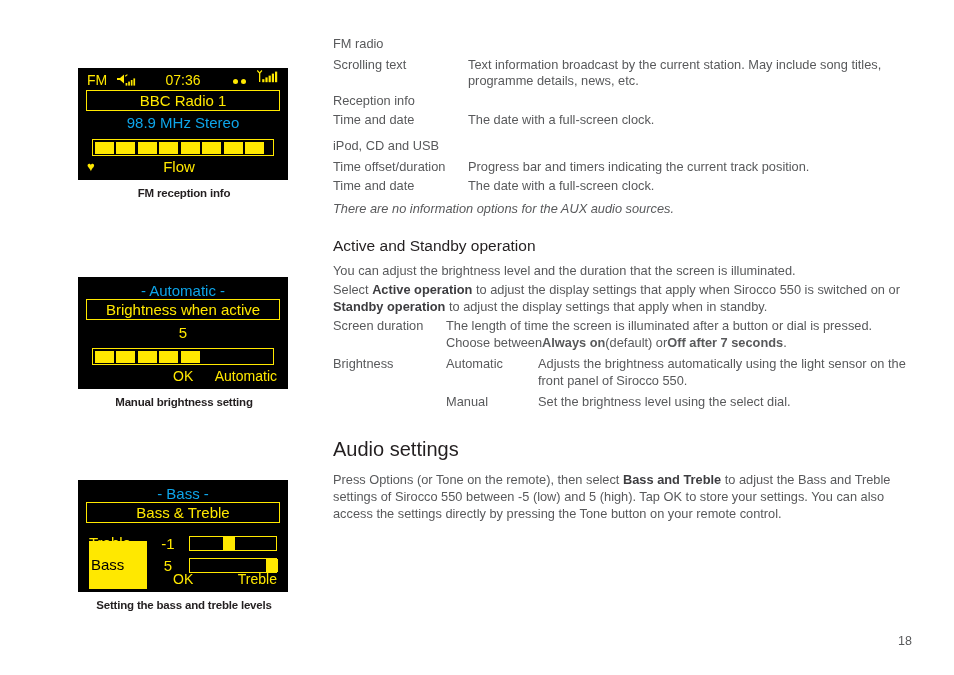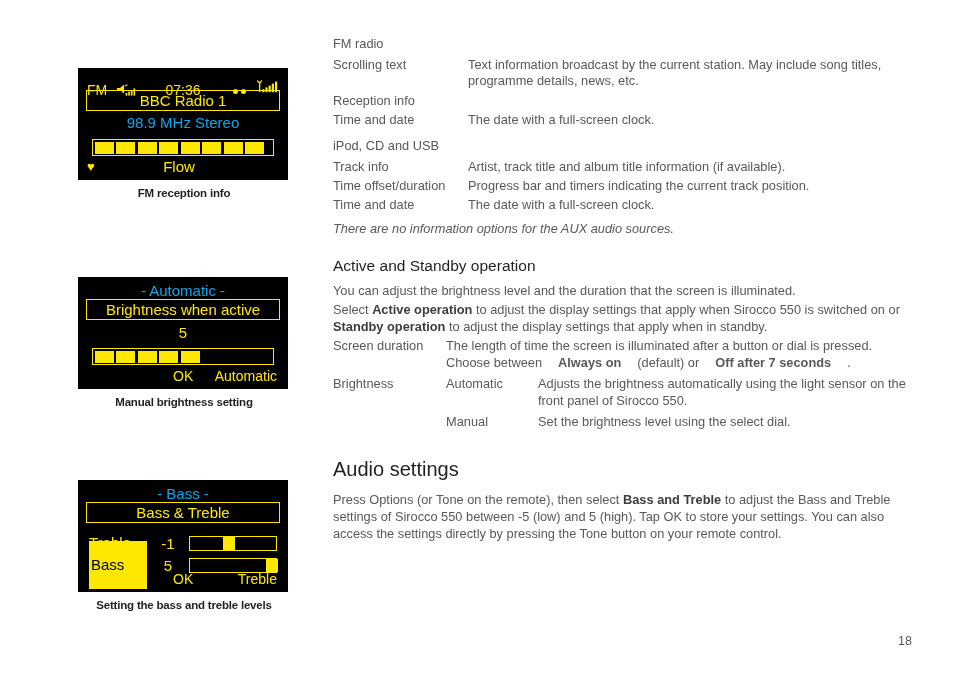--- a/index.html
+++ b/index.html
@@ -41,21 +41,21 @@
     font-size: 11.5px;
     font-weight: bold;
     color: #231f20;
     margin-top: 7px;
     letter-spacing: -0.2px;
   }
 
   
   .statusbar {
     position: absolute;
-    left: 0; right: 0; top: 12px;
+    left: 0; right: 0; top: 2px;
     height: 18px;
     display: flex;
     align-items: center;
     padding: 0 8px;
     box-sizing: border-box;
   }
   .sb-mode {
     font-size: 14px;
     font-weight: normal;
     line-height: 1;
@@ -258,21 +258,21 @@
     color: #58595b;
     margin: 0 0 2px 0;
     line-height: 1.33;
   }
   p.body b { color: #3d3d40; font-weight: bold; }
 
   .defrow2 { display: flex; font-size: 12.8px; color: #58595b; line-height: 1.33; }
   .defrow2 .t1 { width: 113px; flex: none; }
   .defrow2 .t2 { width: 92px; flex: none; }
   .defrow2 .d  { flex: 1; }
-  .indent-desc { margin-left: 113px; gap: 16px; }
+  .indent-desc { margin-left: 113px; }
 
   .pageno {
     position: absolute;
     right: 42px;
     bottom: 27px;
     font-size: 12.5px;
     color: #58595b;
   }
 </style>
 </head>
@@ -423,24 +423,20 @@
     </div>
     <div class="defrow">
       <span class="term">Time and date</span>
       <span class="desc">The date with a full-screen clock.</span>
     </div>
   </div>
 
   <p class="lead" style="margin-top:9px">iPod, CD and USB</p>
   <div class="deflist">
     <div class="defrow">
-      <span class="term">Track info</span>
-      <span class="desc">Artist, track title and album title information (if available).</span>
-    </div>
-    <div class="defrow">
       <span class="term">Time offset/duration</span>
       <span class="desc">Progress bar and timers indicating the current track position.</span>
     </div>
     <div class="defrow">
       <span class="term">Time and date</span>
       <span class="desc">The date with a full-screen clock.</span>
     </div>
   </div>
   <p class="note">There are no information options for the AUX audio sources.</p>
 

